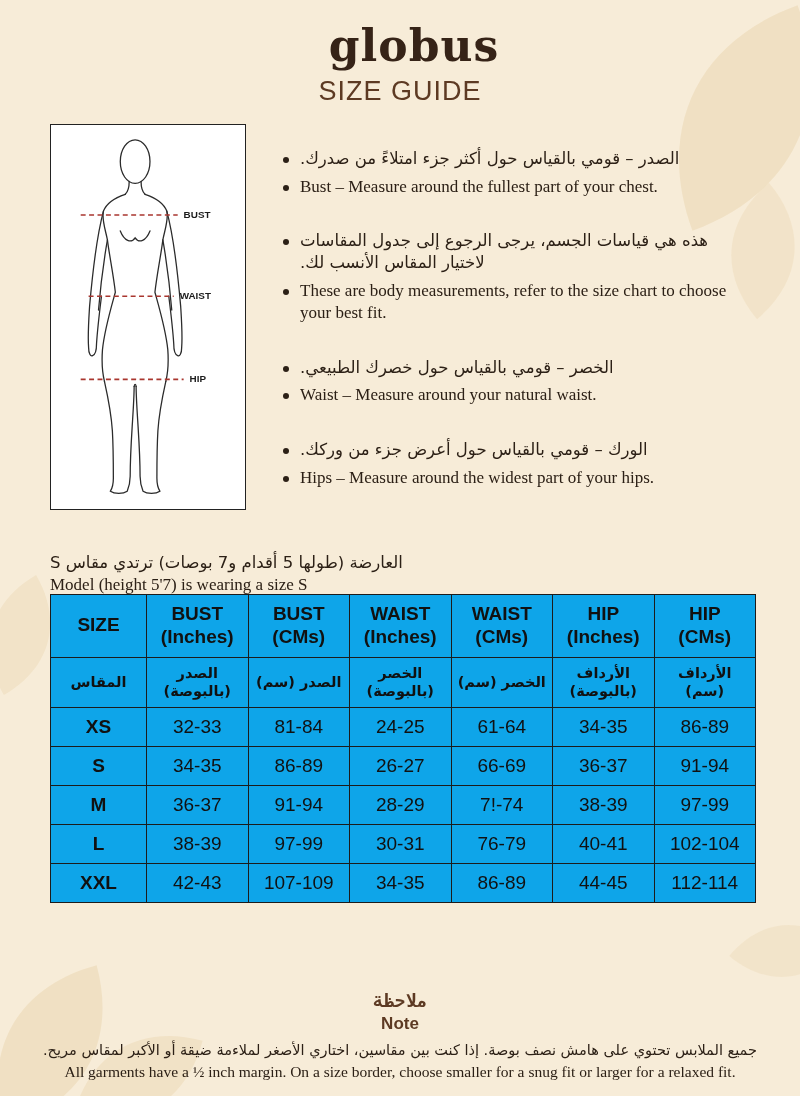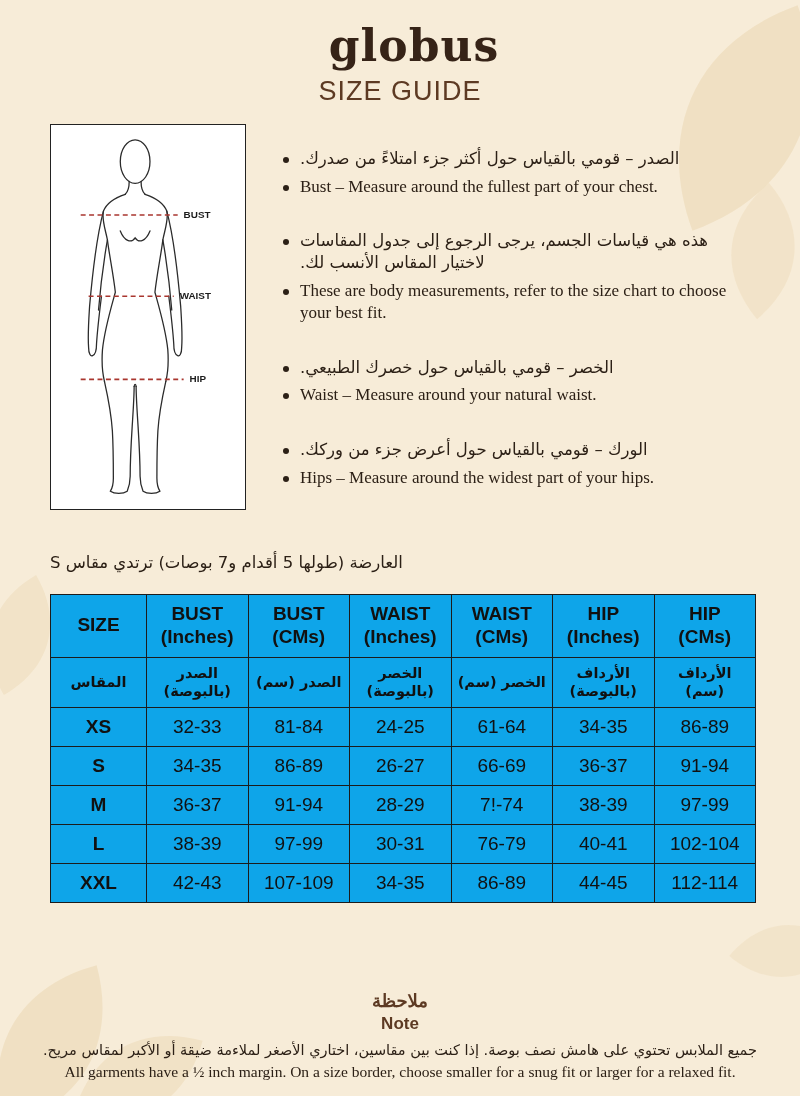--- a/index.html
+++ b/index.html
@@ -61,21 +61,21 @@
   .size-table th, .size-table td {
     border:1.5px solid var(--line, #1c1c1c);
     text-align:center; vertical-align:middle;
   }
   .size-table thead tr.en-row th { font-size:19px; font-weight:700; padding:8px 2px; white-space:pre-line; line-height:1.2; }
   .size-table thead tr.ar-row th { font-size:14.5px; font-weight:700; padding:6px 2px; white-space:pre-line; line-height:1.3; font-family:"DejaVu Sans", sans-serif; }
   .size-table td { font-size:19px; padding:8px 2px; }
   .size-table td.size-col { font-weight:700; }
 
   .note { position:absolute; left:0; top:990px; width:100%; text-align:center; padding:0 28px; }
-  .note .h-ar { font-family:Liberation Serif, serif; font-weight:700; font-size:18px; color:var(--brown, #5d3a23); margin-bottom:2px; }
+  .note .h-ar { font-family:Liberation Mono, monospace; font-weight:700; font-size:18px; color:var(--brown, #5d3a23); margin-bottom:2px; }
   .note .h-en { font-family:"Liberation Sans", sans-serif; font-weight:700; font-size:17px; color:var(--brown, #5d3a23); margin-bottom:8px; }
   .note .t-ar { font-family:"DejaVu Sans", sans-serif; direction:rtl; font-size:14.5px; color:var(--ink, #2c2016); margin-bottom:5px; }
   .note .t-en { font-family:"Liberation Serif", serif; font-size:15.5px; color:var(--ink, #2c2016); }
 </style>
 </head>
 <body>
 
 <div class="page">
 
   <svg class="leaf leaf-tr1" viewBox="0 0 100 100">
@@ -175,20 +175,21 @@
         <div class="bullet-item">
           <span class="dot"></span>
           <span class="txt en">Hips – Measure around the widest part of your hips.</span>
         </div>
       </div>
 
     </div>
 
     <div class="model-note">
       <div class="ar">العارضة (طولها 5 أقدام و7 بوصات) ترتدي مقاس S</div>
+      <div class="en">Model (height 5'7) is wearing a size S</div>
     </div>
 
     <table class="size-table">
       <colgroup>
         <col style="width:96px">
         <col>
           <col>
           <col>
           <col>
           <col>

